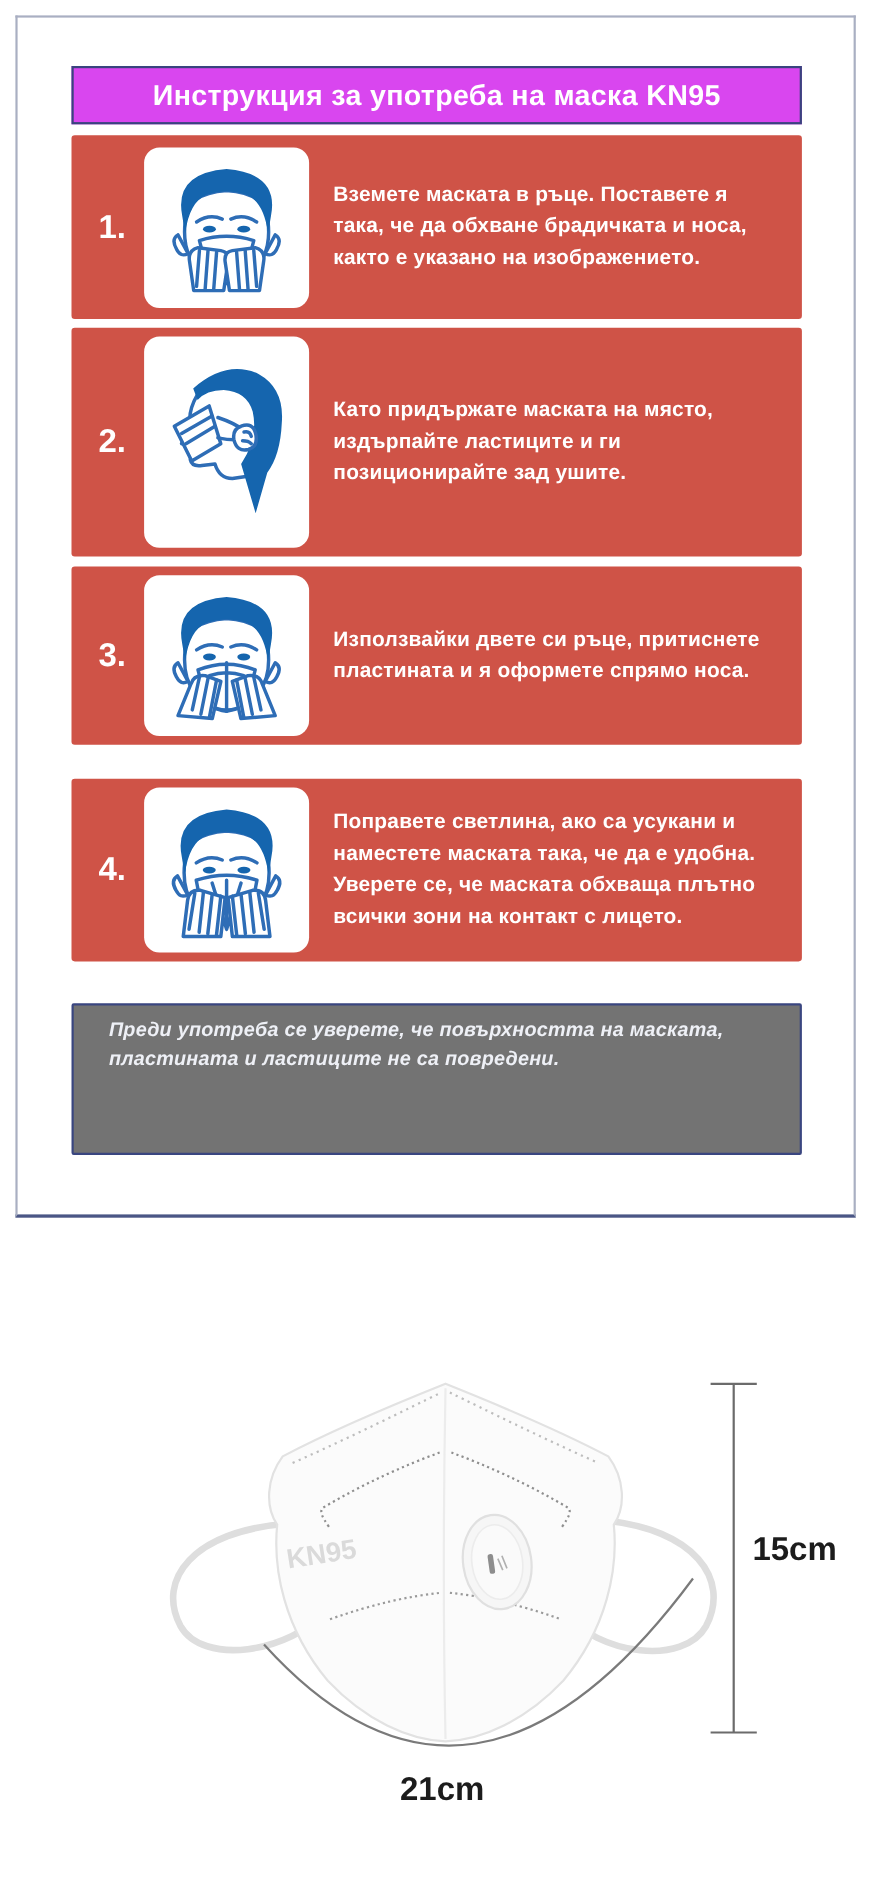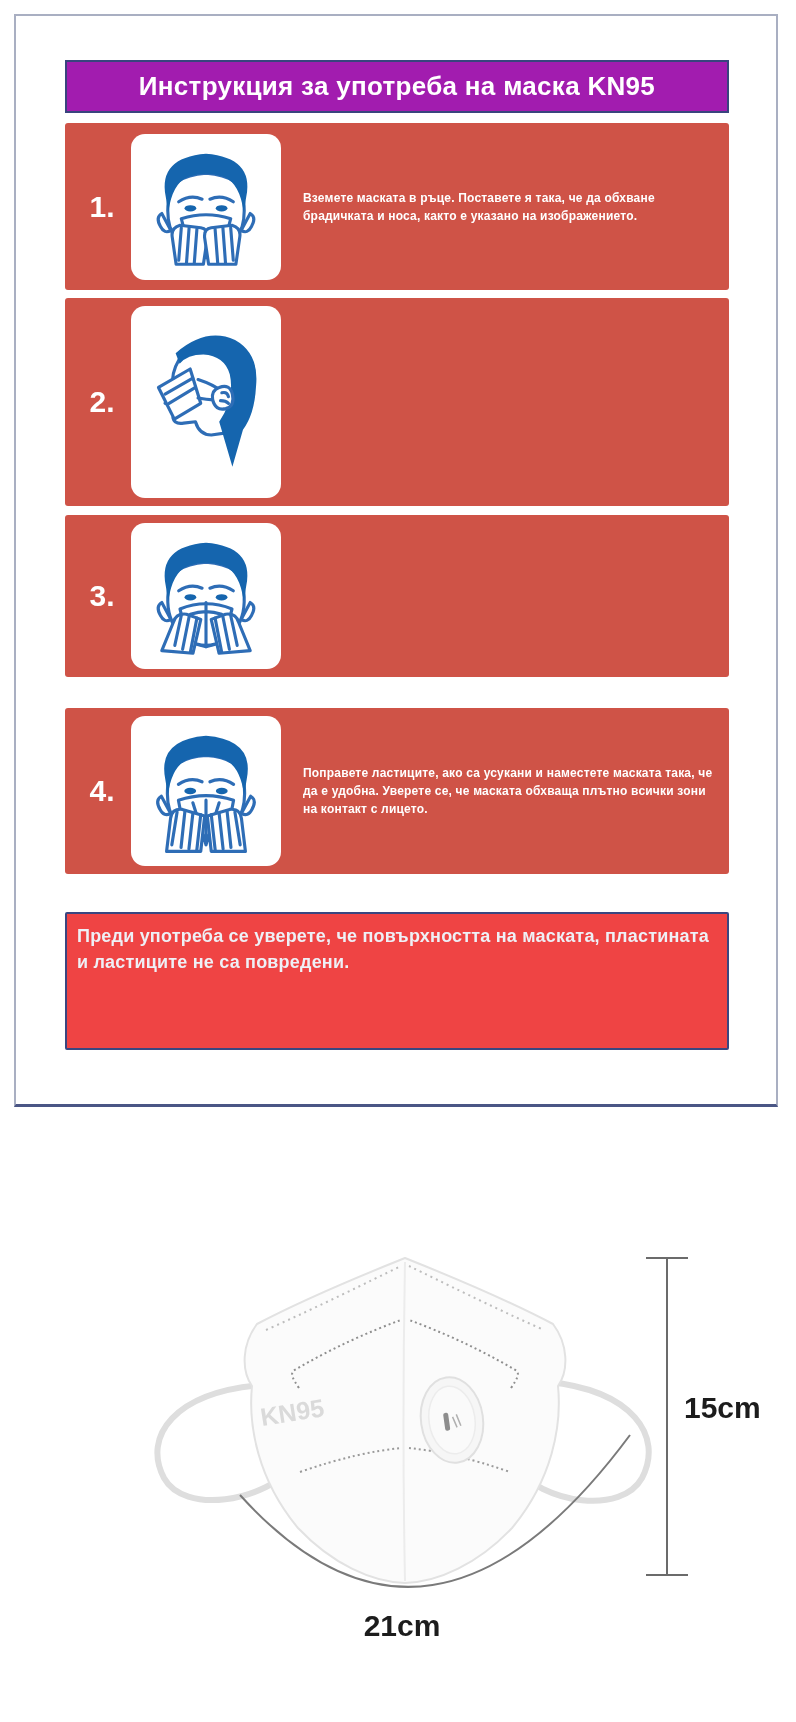--- a/index.html
+++ b/index.html
@@ -1,41 +1,41 @@
 <!DOCTYPE html>
 <html><head>
 <meta charset="utf-8">
 <style>
   html,body{margin:0;padding:0;background:#fff;}
   .page{position:relative;width:796px;height:1722px;background:#ffffff;overflow:hidden;
         font-family:"Liberation Sans",sans-serif;}
   .card{position:absolute;left:14px;top:14px;width:764px;height:1093px;background:#fff;
         border:2px solid #a9afc2;border-bottom:3px solid #4a5685;box-sizing:border-box;}
   .card-inner{padding:44px 47px 0 49px;}
-  .title-bar{background:#a21caf;border:2px solid #39447e;height:53px;display:flex;
+  .title-bar{background:#d946ef;border:2px solid #39447e;height:53px;display:flex;
              align-items:center;justify-content:center;box-sizing:border-box;}
   .title-bar span{color:#ffffff;font-size:26px;font-weight:700;letter-spacing:.3px;}
   .step{background:#cf5347;display:flex;align-items:center;padding:8px 16px 8px 14px;
         box-sizing:border-box;border-radius:3px;}
   .step-1{margin-top:10px;min-height:167px;}
   .step-2{margin-top:8px;min-height:203px;}
   .step-3{margin-top:9px;min-height:160px;}
   .step-4{margin-top:31px;min-height:162px;}
   .step-num{width:46px;text-align:center;color:#ffffff;font-size:30px;font-weight:600;
             flex:0 0 auto;}
   .icon-box{background:#ffffff;border-radius:14px;flex:0 0 auto;width:150px;
             display:flex;align-items:center;justify-content:center;margin-left:6px;}
   .icon-box.h1{height:146px;}
   .icon-box.h2{height:192px;}
   .icon-box.h3{height:146px;}
   .icon-box.h4{height:150px;}
-  .step-text{flex:1 1 auto;margin-left:22px;color:#ffffff;font-size:12px;font-weight:700;
+  .step-text{flex:1 1 auto;margin-left:22px;color:#ffffff;font-size:19px;font-weight:700;
              line-height:1.5;letter-spacing:.2px;}
-  .notes{background:#ef4444;border:2px solid #3a4680;margin-top:38px;min-height:138px;
-         box-sizing:border-box;padding:10px 18px 10px 10px;border-radius:2px;}
+  .notes{background:#737373;border:2px solid #3a4680;margin-top:38px;min-height:138px;
+         box-sizing:border-box;padding:10px 18px 10px 32px;border-radius:2px;font-style:italic;}
   .notes div{color:#eef0f6;font-size:18px;font-weight:700;line-height:1.42;letter-spacing:.2px;}
   .figure{position:absolute;left:0;top:1120px;width:796px;height:602px;}
   .art{stroke:#2e6db6;stroke-width:2.4;fill:none;stroke-linecap:round;stroke-linejoin:round;}
   .artfill{fill:#ffffff;stroke:#2e6db6;stroke-width:2.4;stroke-linecap:round;stroke-linejoin:round;}
   .hair{fill:#1565ae;stroke:none;}
   .dim-label{font-family:"Liberation Sans",sans-serif;font-size:30px;font-weight:600;fill:#1c1c1c;}
   .kn95{font-family:"Liberation Sans",sans-serif;font-size:25px;font-weight:700;fill:#dadada;}
 </style>
 </head>
 <body>
@@ -77,20 +77,21 @@
           <svg width="132" height="176" viewBox="0 0 100 126">
             <path class="artfill" d="M30,30 Q23,42 25,52 L19,64 l8,3 -2,8 q1,5 8,4 l9,-1 q3,10 12,10 l14,-2 q12,-12 12,-34 Q80,26 60,20 Q40,15 30,30 Z"></path>
             <path class="hair" d="M27,26 Q50,6 72,16 Q90,26 88,50 Q87,72 78,84 L70,112 L60,78 Q72,60 68,42 Q64,28 48,27 Q36,27 30,34 Z"></path>
             <path class="artfill" d="M14,52 L38,38 L46,64 L26,76 Z"></path>
             <path class="art" d="M19,57 L40,45 M22,64 L42,52"></path>
             <path class="art" d="M44,46 Q56,50 62,55 M44,60 Q54,62 60,61"></path>
             <path class="artfill" d="M60,52 q8,-3 10,5 q2,9 -5,11 q-8,2 -10,-7 q-1,-7 5,-9 Z"></path>
             <path class="art" d="M62,56 q4,-1 5,3 M61,62 q4,0 6,2"></path>
           </svg>
         </div>
+        <div class="step-text">Като придържате маската на място, издърпайте ластиците и ги позиционирайте зад ушите.</div>
       </div>
 
       <div class="step step-3">
         <div class="step-num">3.</div>
         <div class="icon-box h3">
           <svg width="132" height="130" viewBox="0 0 100 100">
             <path class="artfill" d="M21,46 Q19,64 27,75 Q37,87 50,89 Q63,87 73,75 Q81,64 79,46 Q79,26 50,24 Q21,26 21,46 Z"></path>
             <path class="artfill" d="M16,55 q-5,3 -1,10 q3,6 8,3 Z"></path>
             <path class="artfill" d="M84,55 q5,3 1,10 q-3,6 -8,3 Z"></path>
             <path class="hair" d="M19,42 Q13,12 50,9 Q87,12 81,42 L79,54 Q76,32 64,27 Q50,22 36,27 Q24,32 21,54 Z"></path>
@@ -99,20 +100,21 @@
             <ellipse cx="38" cy="51" rx="4.5" ry="2.4" fill="#1565ae"></ellipse>
             <ellipse cx="62" cy="51" rx="4.5" ry="2.4" fill="#1565ae"></ellipse>
             <path class="artfill" d="M30,60 Q50,52 70,60 L64,84 Q50,92 36,84 Z"></path>
             <path class="art" d="M50,55 L50,89 M38,64 Q50,60 62,64"></path>
             <path class="artfill" d="M16,92 L25,70 Q27,63 35,64 L46,68 L40,94 Z"></path>
             <path class="art" d="M31,65 L26,88 M37,66 L32,91 M43,67 L38,93"></path>
             <path class="artfill" d="M84,92 L75,70 Q73,63 65,64 L54,68 L60,94 Z"></path>
             <path class="art" d="M69,65 L74,88 M63,66 L68,91 M57,67 L62,93"></path>
           </svg>
         </div>
+        <div class="step-text">Използвайки двете си ръце, притиснете пластината и я оформете спрямо носа.</div>
       </div>
 
       <div class="step step-4">
         <div class="step-num">4.</div>
         <div class="icon-box h4">
           <svg width="132" height="134" viewBox="0 0 100 102">
             <path class="artfill" d="M21,46 Q19,64 27,75 Q37,87 50,89 Q63,87 73,75 Q81,64 79,46 Q79,26 50,24 Q21,26 21,46 Z"></path>
             <path class="artfill" d="M16,55 q-5,3 -1,10 q3,6 8,3 Z"></path>
             <path class="artfill" d="M84,55 q5,3 1,10 q-3,6 -8,3 Z"></path>
             <path class="hair" d="M19,42 Q13,12 50,9 Q87,12 81,42 L79,54 Q76,32 64,27 Q50,22 36,27 Q24,32 21,54 Z"></path>
@@ -121,21 +123,21 @@
             <ellipse cx="38" cy="51" rx="4.5" ry="2.4" fill="#1565ae"></ellipse>
             <ellipse cx="62" cy="51" rx="4.5" ry="2.4" fill="#1565ae"></ellipse>
             <path class="artfill" d="M29,58 Q50,51 71,58 L66,84 Q50,92 34,84 Z"></path>
             <path class="art" d="M50,92 L40,60 M50,92 L50,58 M50,92 L60,60"></path>
             <path class="artfill" d="M20,97 L23,72 Q24,64 32,65 L49,70 L46,97 Z"></path>
             <path class="art" d="M28,67 L24,92 M34,66 L31,94 M40,68 L37,95 M46,69 L43,96"></path>
             <path class="artfill" d="M80,97 L77,72 Q76,64 68,65 L51,70 L54,97 Z"></path>
             <path class="art" d="M72,67 L76,92 M66,66 L69,94 M60,68 L63,95 M54,69 L57,96"></path>
           </svg>
         </div>
-        <div class="step-text">Поправете ластиците, ако са усукани и наместете маската така, че да е удобна. Уверете се, че маската обхваща плътно всички зони на контакт с лицето.</div>
+        <div class="step-text">Поправете светлина, ако са усукани и наместете маската така, че да е удобна. Уверете се, че маската обхваща плътно всички зони на контакт с лицето.</div>
       </div>
 
       <div class="notes">
         <div>Преди употреба се уверете, че повърхността на маската, пластината и ластиците не са повредени.</div>
       </div>
 
     </div>
   </div>
 
   <div class="figure">

